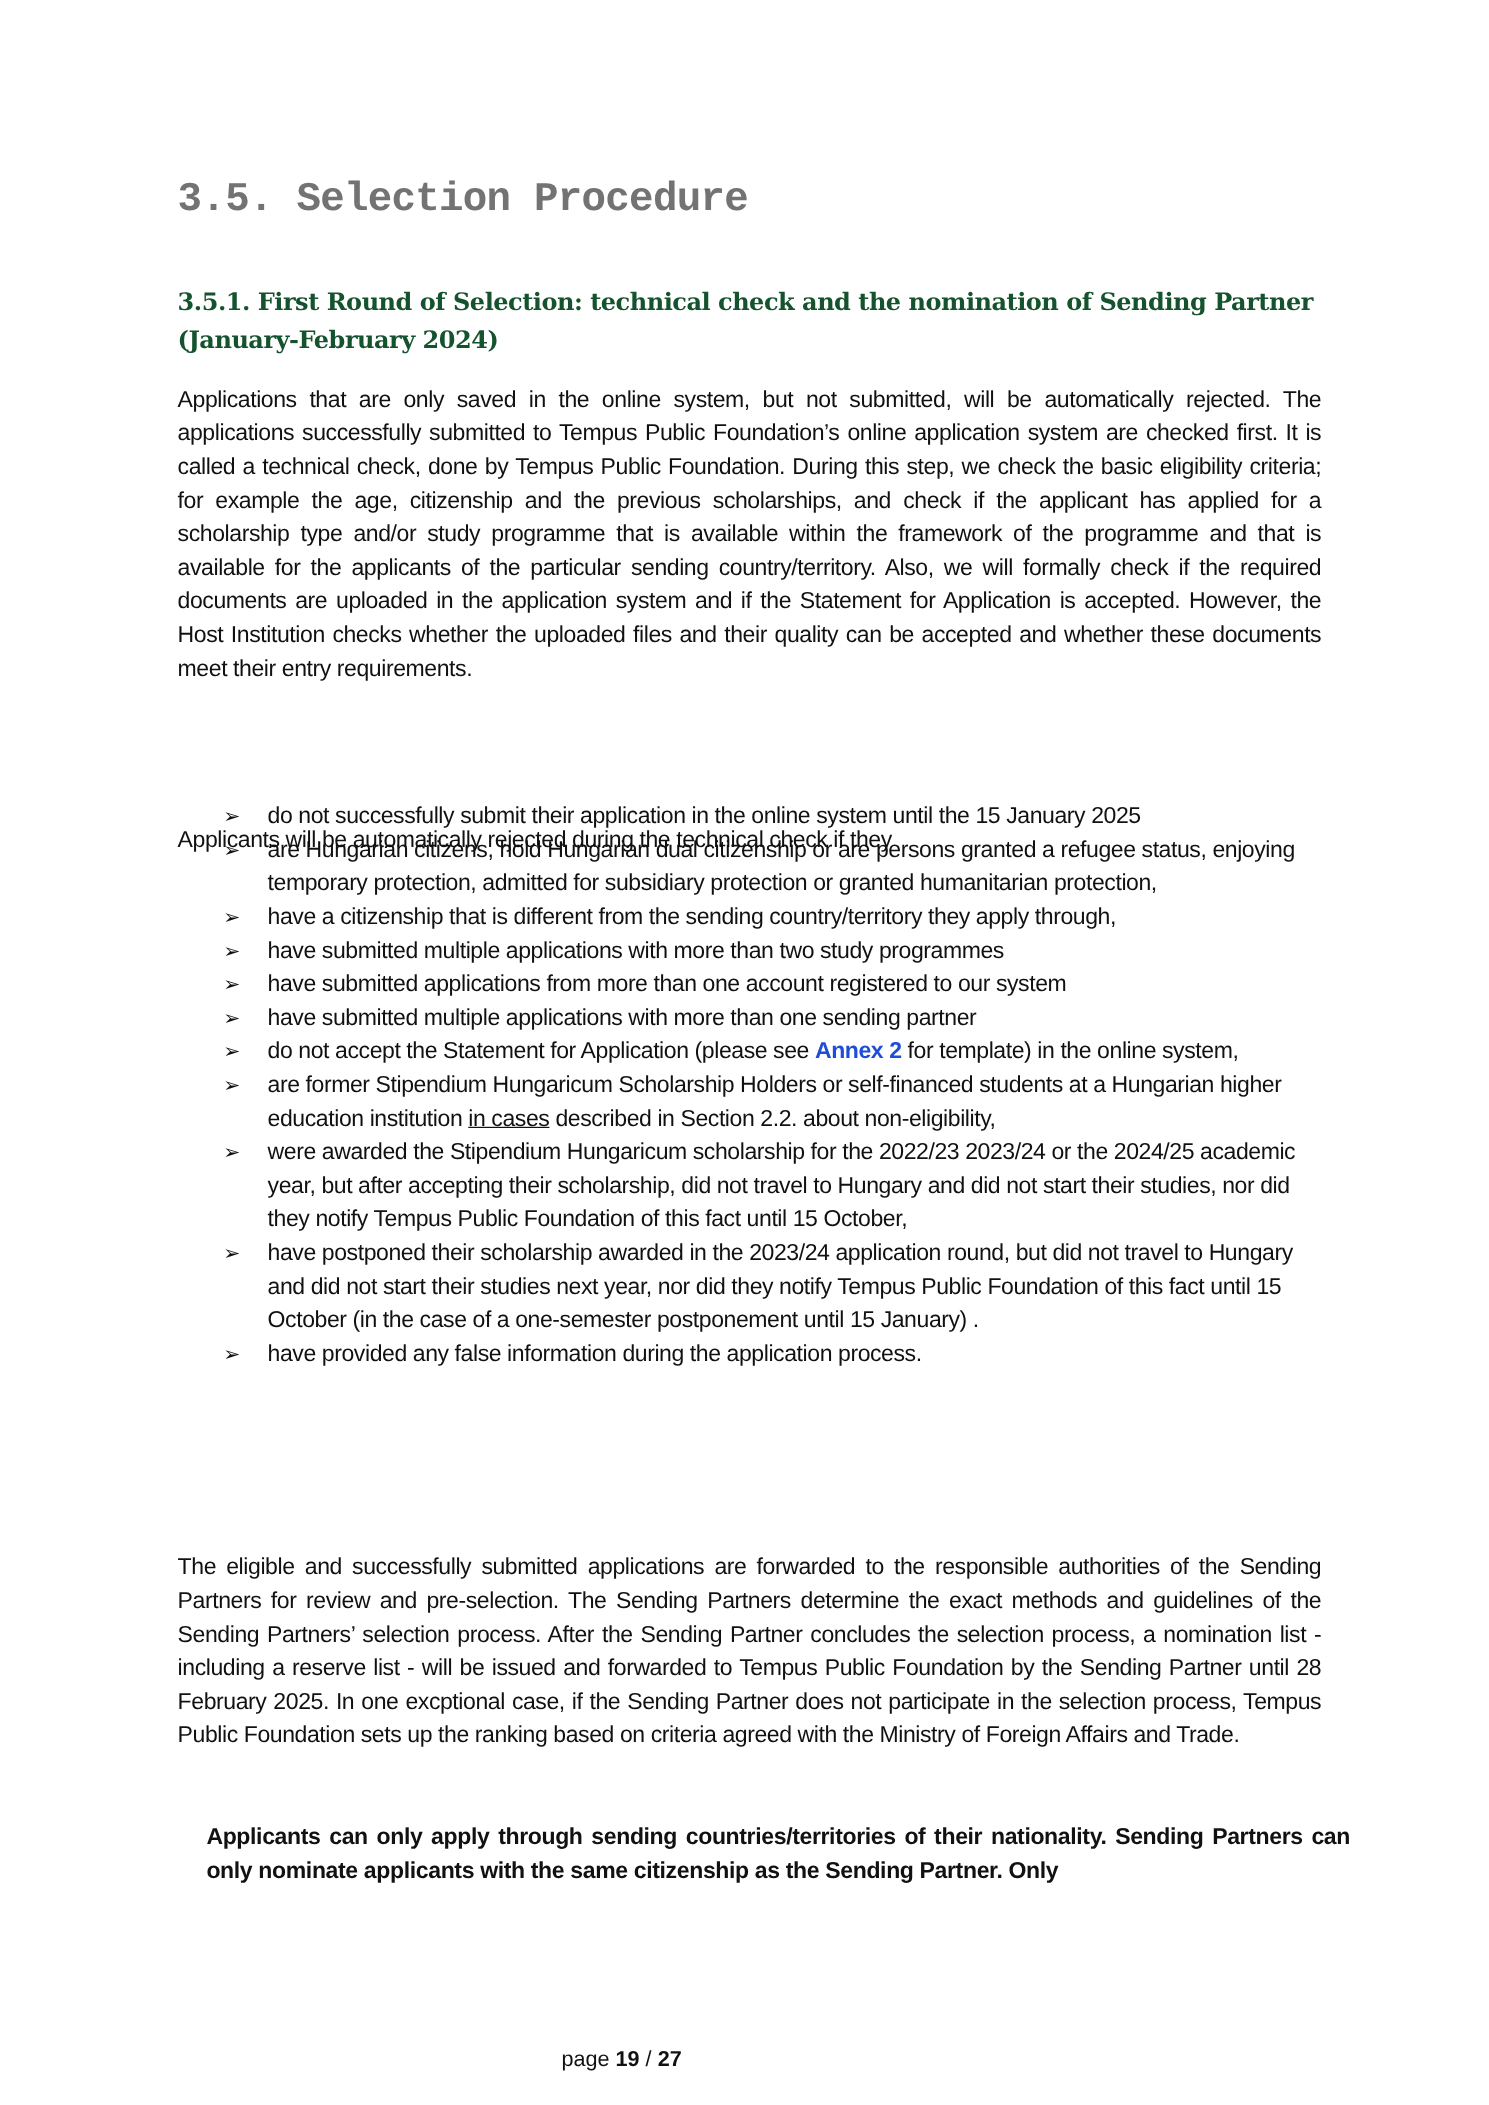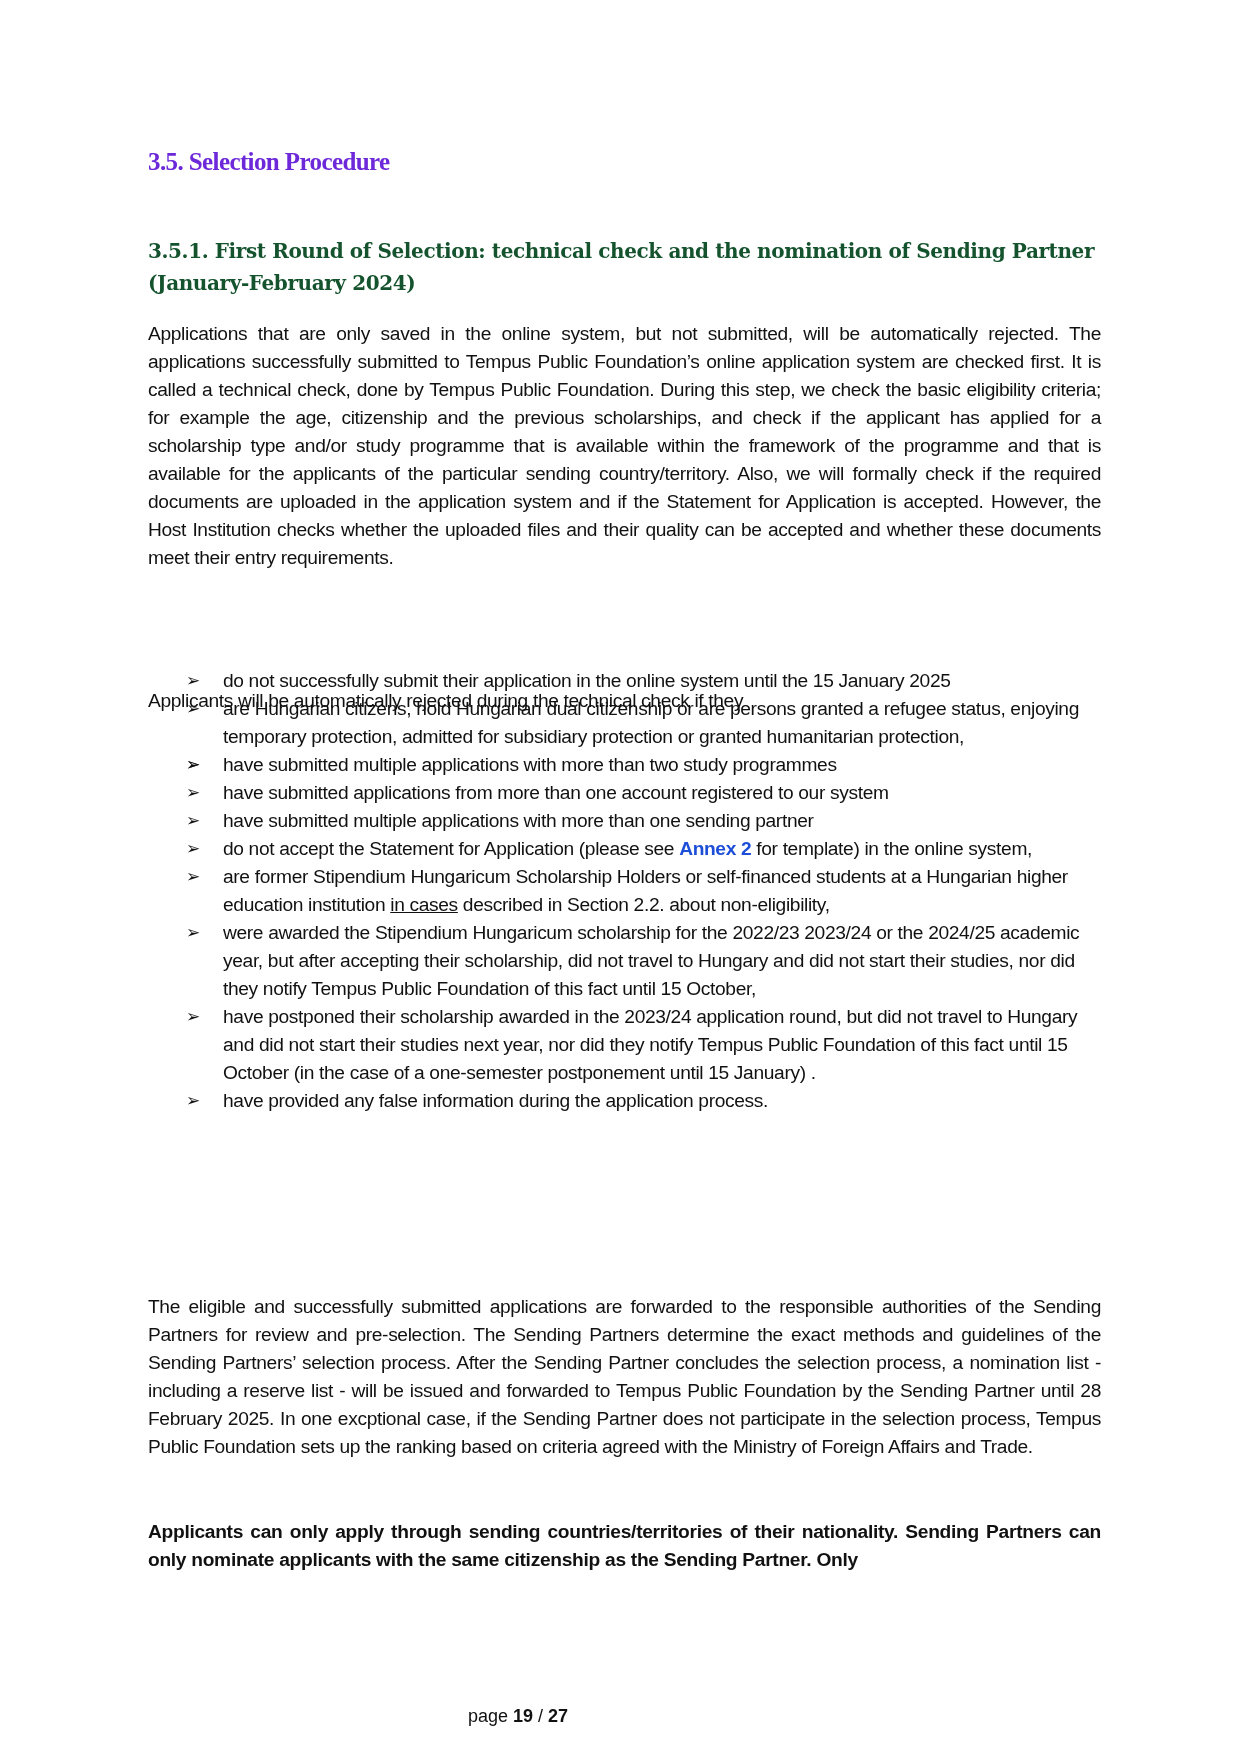--- a/index.html
+++ b/index.html
@@ -3,22 +3,22 @@
   <meta charset="utf-8">
   <style>
     html, body { margin: 0; padding: 0; background: #ffffff; }
     body { width: 1241px; height: 1754px; position: relative; overflow: hidden; }
     .page {
       position: absolute; left: 0; top: 0; width: 1241px; height: 1754px;
       font-family: "Liberation Sans", sans-serif; color: #111;
     }
     .h1 {
       position: absolute; left: 148px; top: 148px;
-      font-family: Liberation Serif, serif; font-weight: bold;
-      font-size: 25px; color: #6d28d9; letter-spacing: -0.6px;
+      font-family: Liberation Mono, monospace; font-weight: bold;
+      font-size: 34px; color: #737373; letter-spacing: -0.6px;
       white-space: nowrap;
     }
     .h2 {
       position: absolute; left: 148px; top: 235px; width: 960px;
       font-family: "DejaVu Serif", serif; font-weight: bold;
       font-size: 20px; line-height: 32px; color: #14532d; letter-spacing: -0.4px;
     }
     .para {
       position: absolute; left: 148px; width: 953px;
       font-size: 19.2px; line-height: 28px; text-align: justify;
@@ -52,34 +52,34 @@
 
   <div class="h2">3.5.1. First Round of Selection: technical check and the nomination of Sending Partner (January-February 2024)</div>
 
   <div class="para" style="top:320px;">Applications that are only saved in the online system, but not submitted, will be automatically rejected. The applications successfully submitted to Tempus Public Foundation’s online application system are checked first. It is called a technical check, done by Tempus Public Foundation. During this step, we check the basic eligibility criteria; for example the age, citizenship and the previous scholarships, and check if the applicant has applied for a scholarship type and/or study programme that is available within the framework of the programme and that is available for the applicants of the particular sending country/territory. Also, we will formally check if the required documents are uploaded in the application system and if the Statement for Application is accepted. However, the Host Institution checks whether the uploaded files and their quality can be accepted and whether these documents meet their entry requirements.</div>
 
   <div class="intro">Applicants will be automatically rejected during the technical check if they</div>
 
   <ul class="bullets">
     <li><span class="bullet-icon">➢</span><span>do not successfully submit their application in the online system until the 15 January 2025</span></li>
     <li><span class="bullet-icon">➢</span><span>are Hungarian citizens, hold Hungarian dual citizenship or are persons granted a refugee status, enjoying temporary protection, admitted for subsidiary protection or granted humanitarian protection,</span></li>
-    <li><span class="bullet-icon">➢</span></li>
+    <li><span class="bullet-icon">➢</span><span>have a citizenship that is different from the sending country/territory they apply through,</span></li>
     <li><span class="bullet-icon">➢</span><span>have submitted multiple applications with more than two study programmes</span></li>
     <li><span class="bullet-icon">➢</span><span>have submitted applications from more than one account registered to our system</span></li>
     <li><span class="bullet-icon">➢</span><span>have submitted multiple applications with more than one sending partner</span></li>
     <li><span class="bullet-icon">➢</span><span>do not accept the Statement for Application (please see </span><a class="link">Annex 2</a><span> for template) in the online system,</span></li>
     <li><span class="bullet-icon">➢</span><span>are former Stipendium Hungaricum Scholarship Holders or self-financed students at a Hungarian higher education institution </span><span class="ul">in cases</span><span> described in Section 2.2. about non-eligibility,</span></li>
     <li><span class="bullet-icon">➢</span><span>were awarded the Stipendium Hungaricum scholarship for the 2022/23 2023/24 or the 2024/25 academic year, but after accepting their scholarship, did not travel to Hungary and did not start their studies, nor did they notify Tempus Public Foundation of this fact until 15 October,</span></li>
     <li><span class="bullet-icon">➢</span><span>have postponed their scholarship awarded in the 2023/24 application round, but did not travel to Hungary and did not start their studies next year, nor did they notify Tempus Public Foundation of this fact until 15 October (in the case of a one-semester postponement until 15 January) .</span></li>
     <li><span class="bullet-icon">➢</span><span>have provided any false information during the application process.</span></li>
   </ul>
 
   <div class="para" style="top:1293px;">The eligible and successfully submitted applications are forwarded to the responsible authorities of the Sending Partners for review and pre-selection. The Sending Partners determine the exact methods and guidelines of the Sending Partners’ selection process. After the Sending Partner concludes the selection process, a nomination list - including a reserve list - will be issued and forwarded to Tempus Public Foundation by the Sending Partner until 28 February 2025.  In one excptional case, if the Sending Partner does not participate in the selection process, Tempus Public Foundation sets up the ranking based on criteria agreed with the Ministry of Foreign Affairs and Trade.</div>
 
-  <div class="para bold" style="top:1518px;">Applicants can only apply through sending countries/territories of their nationality. Sending Partners can only nominate applicants with the same citizenship as the Sending Partner. Only</div>
+  <div class="para bold" style="top:1518px;margin-left:24px;">Applicants can only apply through sending countries/territories of their nationality. Sending Partners can only nominate applicants with the same citizenship as the Sending Partner. Only</div>
 
   <div class="footer">
     <span>page</span>
     <b>19</b>
     <span>/</span>
     <b>27</b>
   </div>
 
 </div>
 

